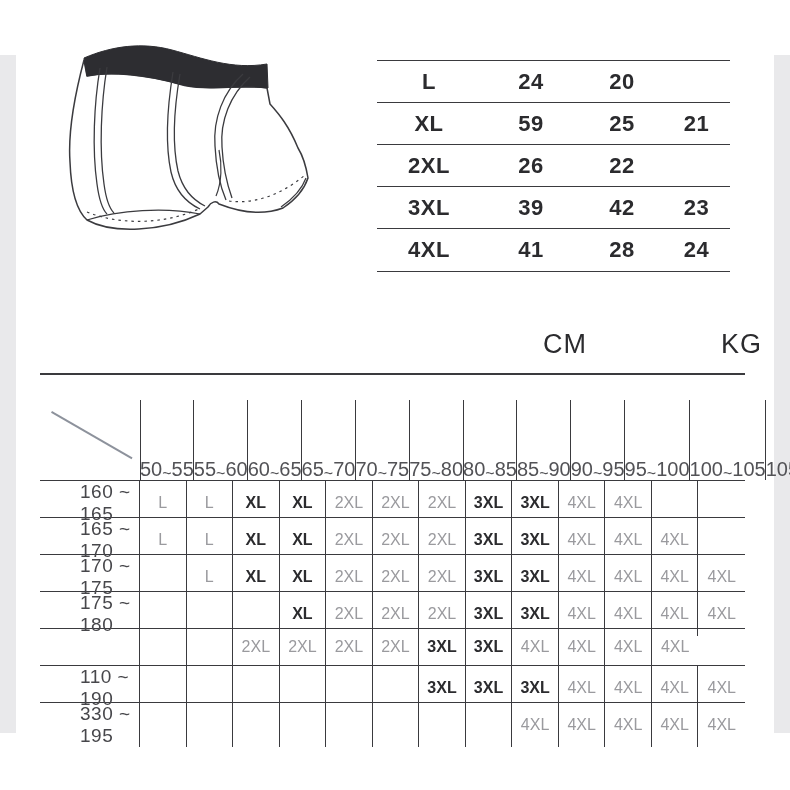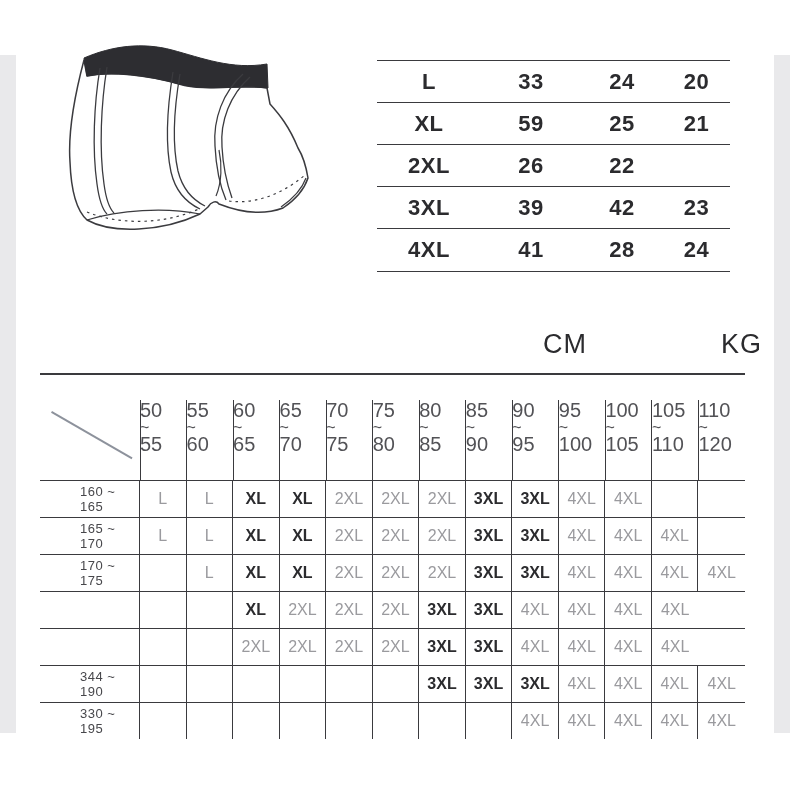--- a/index.html
+++ b/index.html
@@ -39,35 +39,35 @@
   
   .unit{position:absolute;top:329px;width:60px;text-align:left;
     font-size:27px;font-weight:500;color:var(--dark);letter-spacing:1px;}
   .unit.cm{left:543px;}
   .unit.kg{left:721px;}
 
   
   .matrix{position:absolute;left:40px;top:373px;width:705px;border-top:2px solid var(--line);}
   .mx-header,.mx-row{display:grid;grid-template-columns:100px repeat(13,1fr);}
   .mx-header{height:105px;}
-  .hcell{position:relative;display:flex;flex-direction:column;align-items:flex-start;justify-content:center;}
+  .hcell{position:relative;display:flex;flex-direction:row;align-items:flex-end;justify-content:center;}
   .hcell:not(:last-child)::after{
     content:"";position:absolute;right:-0.5px;top:25px;bottom:0;width:1px;background:var(--line);
   }
   .hnum{font-size:20px;line-height:21px;color:#525256;}
   .htilde{font-size:16px;line-height:13px;color:#525256;}
   .diag{position:absolute;left:12px;top:36px;width:93px;height:1.5px;background:var(--diag);
     transform:rotate(30deg);transform-origin:0 0;}
   .mx-row{height:36px;border-top:1px solid var(--line);}
   .mx-row > div{
     display:flex;align-items:center;justify-content:center;
     border-right:1px solid var(--line);
   }
   .mx-row > div:last-child{border-right:none;}
-  .rlabel{font-size:13px;color:var(--medium);letter-spacing:.5px;margin-left:40px;}
+  .rlabel{font-size:19px;color:var(--medium);letter-spacing:.5px;margin-left:40px;}
   .cell{font-size:16px;}
   .cell.light{color:var(--light);font-weight:400;}
   .cell.dark{color:var(--dark);font-weight:700;}
 </style>
 </head>
 <body>
 
 <div class="panel left"></div>
 <div class="panel right"></div>
 
@@ -101,21 +101,20 @@
     <path d="M162,157 C190,161 218,148 238,131" fill="none" stroke="#3b3b3f" stroke-width="1.2" stroke-dasharray="2.5 4"></path>
 
     <path d="M20,176 C52,166 98,163 133,170" fill="none" stroke="#3b3b3f" stroke-width="1.2"></path>
     <path d="M214,163 C227,154 235,145 239,134" fill="none" stroke="#3b3b3f" stroke-width="1.2"></path>
   </svg>
 </div>
 
 <div class="m-table" id="measurement-table">
     <div class="mt-row">
       <div class="mt-size">L</div>
-      <div class="mt-val">33</div>
       <div class="mt-val">24</div>
       <div class="mt-val">20</div>
     </div>
     <div class="mt-row">
       <div class="mt-size">XL</div>
       <div class="mt-val">59</div>
       <div class="mt-val">25</div>
       <div class="mt-val">21</div>
     </div>
     <div class="mt-row">
@@ -338,103 +337,106 @@
       </div>
       <div>
         <span class="cell light">4XL</span>
       </div>
       <div>
         <span class="cell light">4XL</span>
       </div>
     </div>
     <div class="mx-row">
       <div>
-        <span class="cell light"></span>
-      </div>
-      <div>
-        <span class="cell light"></span>
-      </div>
-      <div>
-        <span class="cell light"></span>
-      </div>
-      <div>
-        <span class="cell dark">XL</span>
-      </div>
-      <div>
-        <span class="cell light">2XL</span>
-      </div>
-      <div>
-        <span class="cell light">2XL</span>
-      </div>
-      <div>
-        <span class="cell light">2XL</span>
-      </div>
-      <div>
-        <span class="cell dark">3XL</span>
-      </div>
-      <div>
-        <span class="cell dark">3XL</span>
-      </div>
-      <div>
-        <span class="cell light">4XL</span>
-      </div>
-      <div>
-        <span class="cell light">4XL</span>
-      </div>
-      <div>
-        <span class="cell light">4XL</span>
-      </div>
-      <div>
-        <span class="cell light">4XL</span>
-      </div>
-    </div>
-    <div class="mx-row">
-      <div>
-        <span class="cell light"></span>
-      </div>
-      <div>
-        <span class="cell light"></span>
-      </div>
-      <div>
-        <span class="cell light"></span>
-      </div>
-      <div>
-        <span class="cell light">2XL</span>
-      </div>
-      <div>
-        <span class="cell light">2XL</span>
-      </div>
-      <div>
-        <span class="cell light">2XL</span>
-      </div>
-      <div>
-        <span class="cell light">2XL</span>
-      </div>
-      <div>
-        <span class="cell dark">3XL</span>
-      </div>
-      <div>
-        <span class="cell dark">3XL</span>
-      </div>
-      <div>
-        <span class="cell light">4XL</span>
-      </div>
-      <div>
-        <span class="cell light">4XL</span>
-      </div>
-      <div>
-        <span class="cell light">4XL</span>
-      </div>
-      <div>
-        <span class="cell light">4XL</span>
-      </div>
-    </div>
-    <div class="mx-row">
-      <div>
-        <span class="rlabel">344 ~ 190</span>
+        <span class="rlabel">175 ~ 180</span>
+      </div>
+      <div>
+        <span class="cell light"></span>
+      </div>
+      <div>
+        <span class="cell light"></span>
+      </div>
+      <div>
+        <span class="cell light"></span>
+      </div>
+      <div>
+        <span class="cell dark">XL</span>
+      </div>
+      <div>
+        <span class="cell light">2XL</span>
+      </div>
+      <div>
+        <span class="cell light">2XL</span>
+      </div>
+      <div>
+        <span class="cell light">2XL</span>
+      </div>
+      <div>
+        <span class="cell dark">3XL</span>
+      </div>
+      <div>
+        <span class="cell dark">3XL</span>
+      </div>
+      <div>
+        <span class="cell light">4XL</span>
+      </div>
+      <div>
+        <span class="cell light">4XL</span>
+      </div>
+      <div>
+        <span class="cell light">4XL</span>
+      </div>
+      <div>
+        <span class="cell light">4XL</span>
+      </div>
+    </div>
+    <div class="mx-row">
+      <div>
+        <span class="cell light"></span>
+      </div>
+      <div>
+        <span class="cell light"></span>
+      </div>
+      <div>
+        <span class="cell light"></span>
+      </div>
+      <div>
+        <span class="cell light">2XL</span>
+      </div>
+      <div>
+        <span class="cell light">2XL</span>
+      </div>
+      <div>
+        <span class="cell light">2XL</span>
+      </div>
+      <div>
+        <span class="cell light">2XL</span>
+      </div>
+      <div>
+        <span class="cell dark">3XL</span>
+      </div>
+      <div>
+        <span class="cell dark">3XL</span>
+      </div>
+      <div>
+        <span class="cell light">4XL</span>
+      </div>
+      <div>
+        <span class="cell light">4XL</span>
+      </div>
+      <div>
+        <span class="cell light">4XL</span>
+      </div>
+      <div>
+        <span class="cell light">4XL</span>
+      </div>
+    </div>
+    <div class="mx-row">
+      <div>
+        <span class="rlabel">110 ~ 190</span>
       </div>
       <div>
         <span class="cell light"></span>
       </div>
       <div>
         <span class="cell light"></span>
       </div>
       <div>
         <span class="cell light"></span>
       </div>

